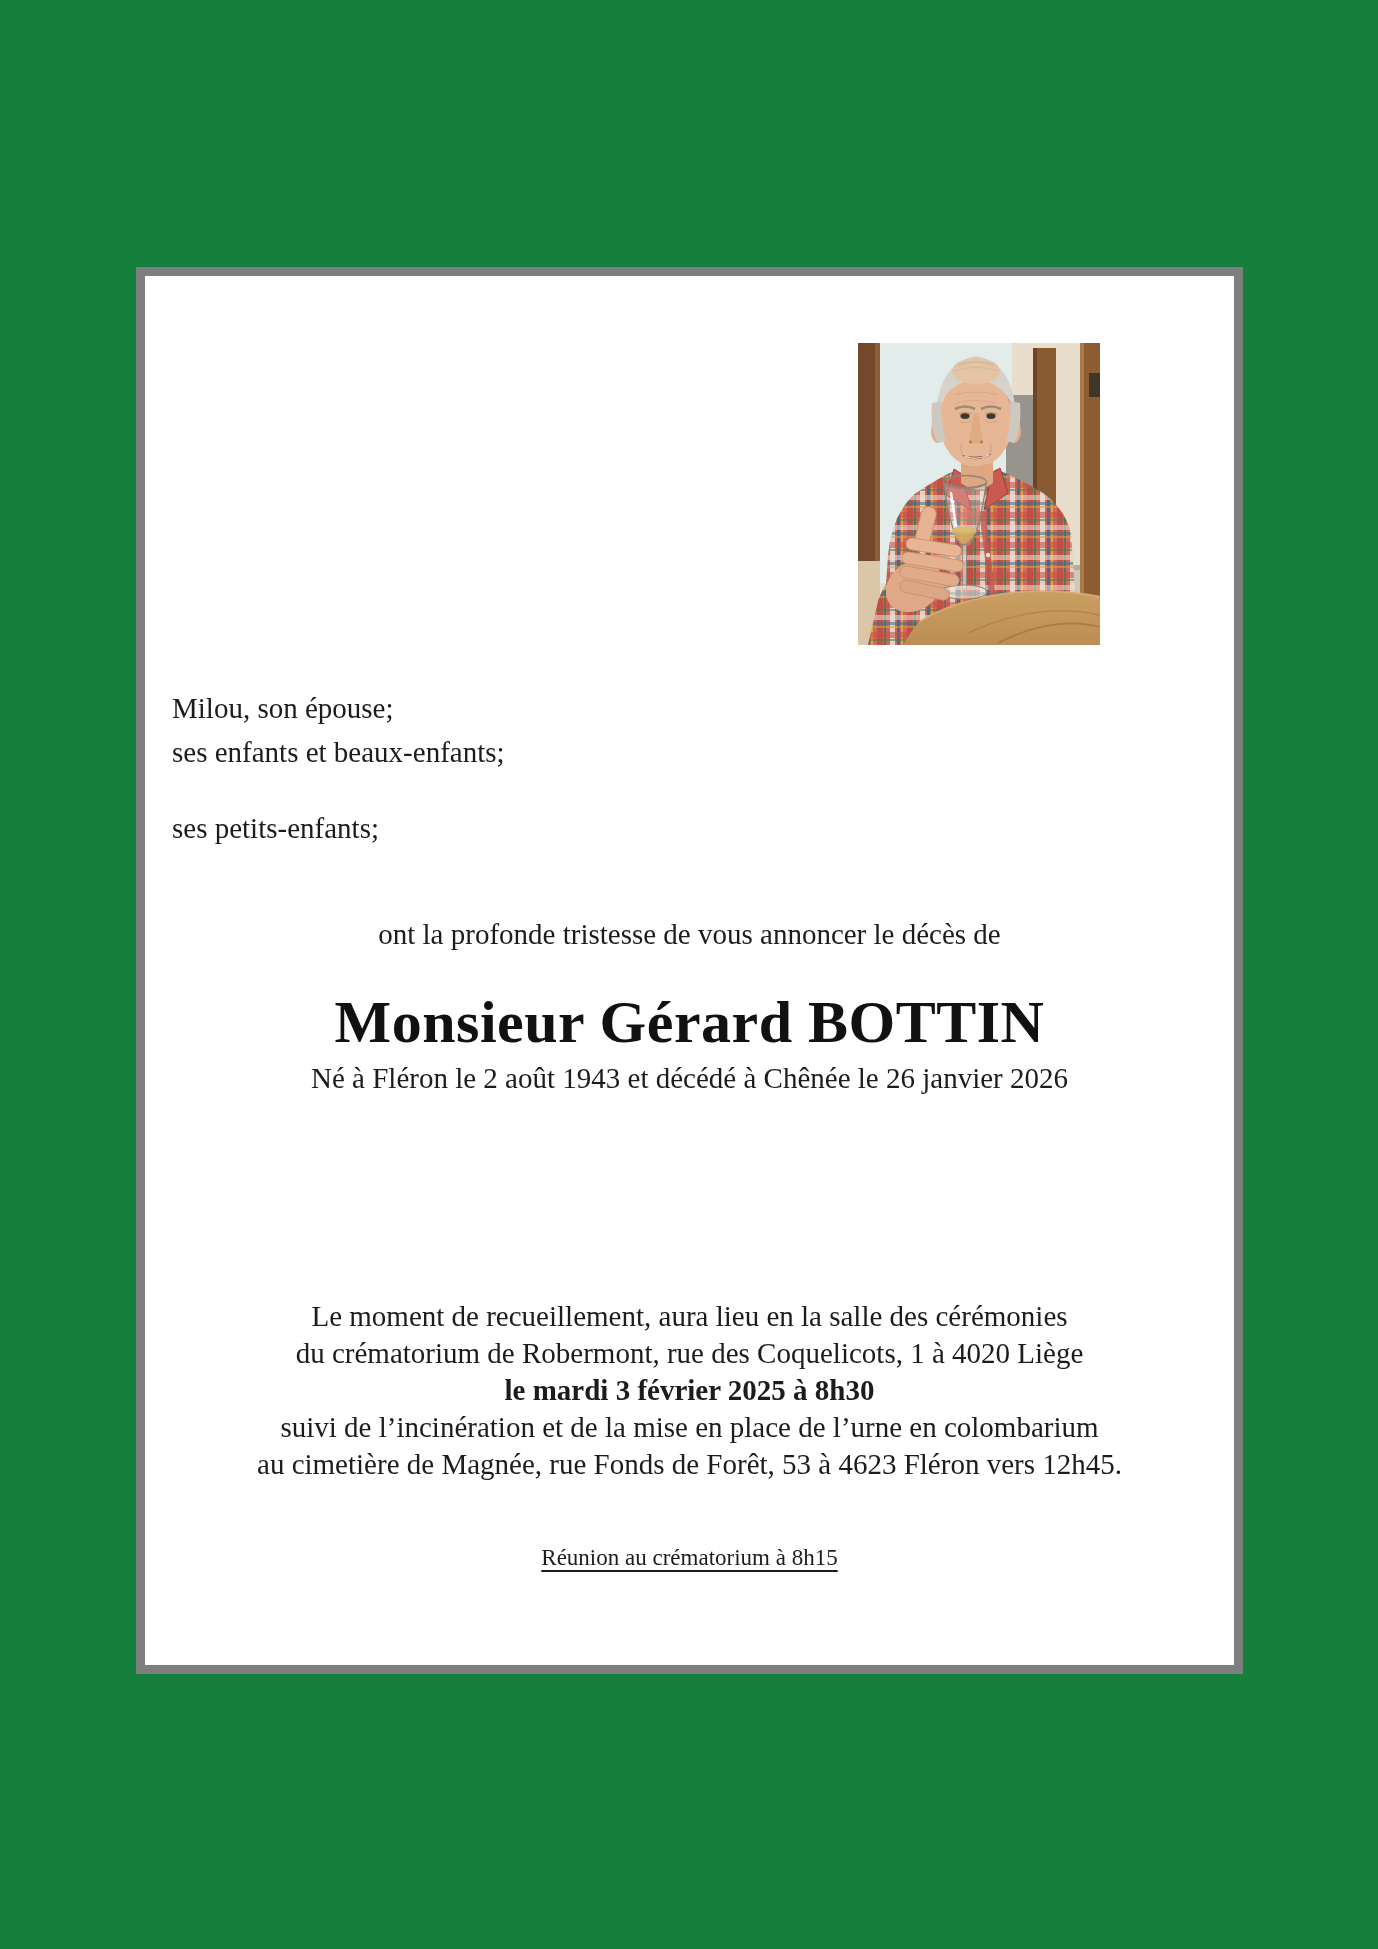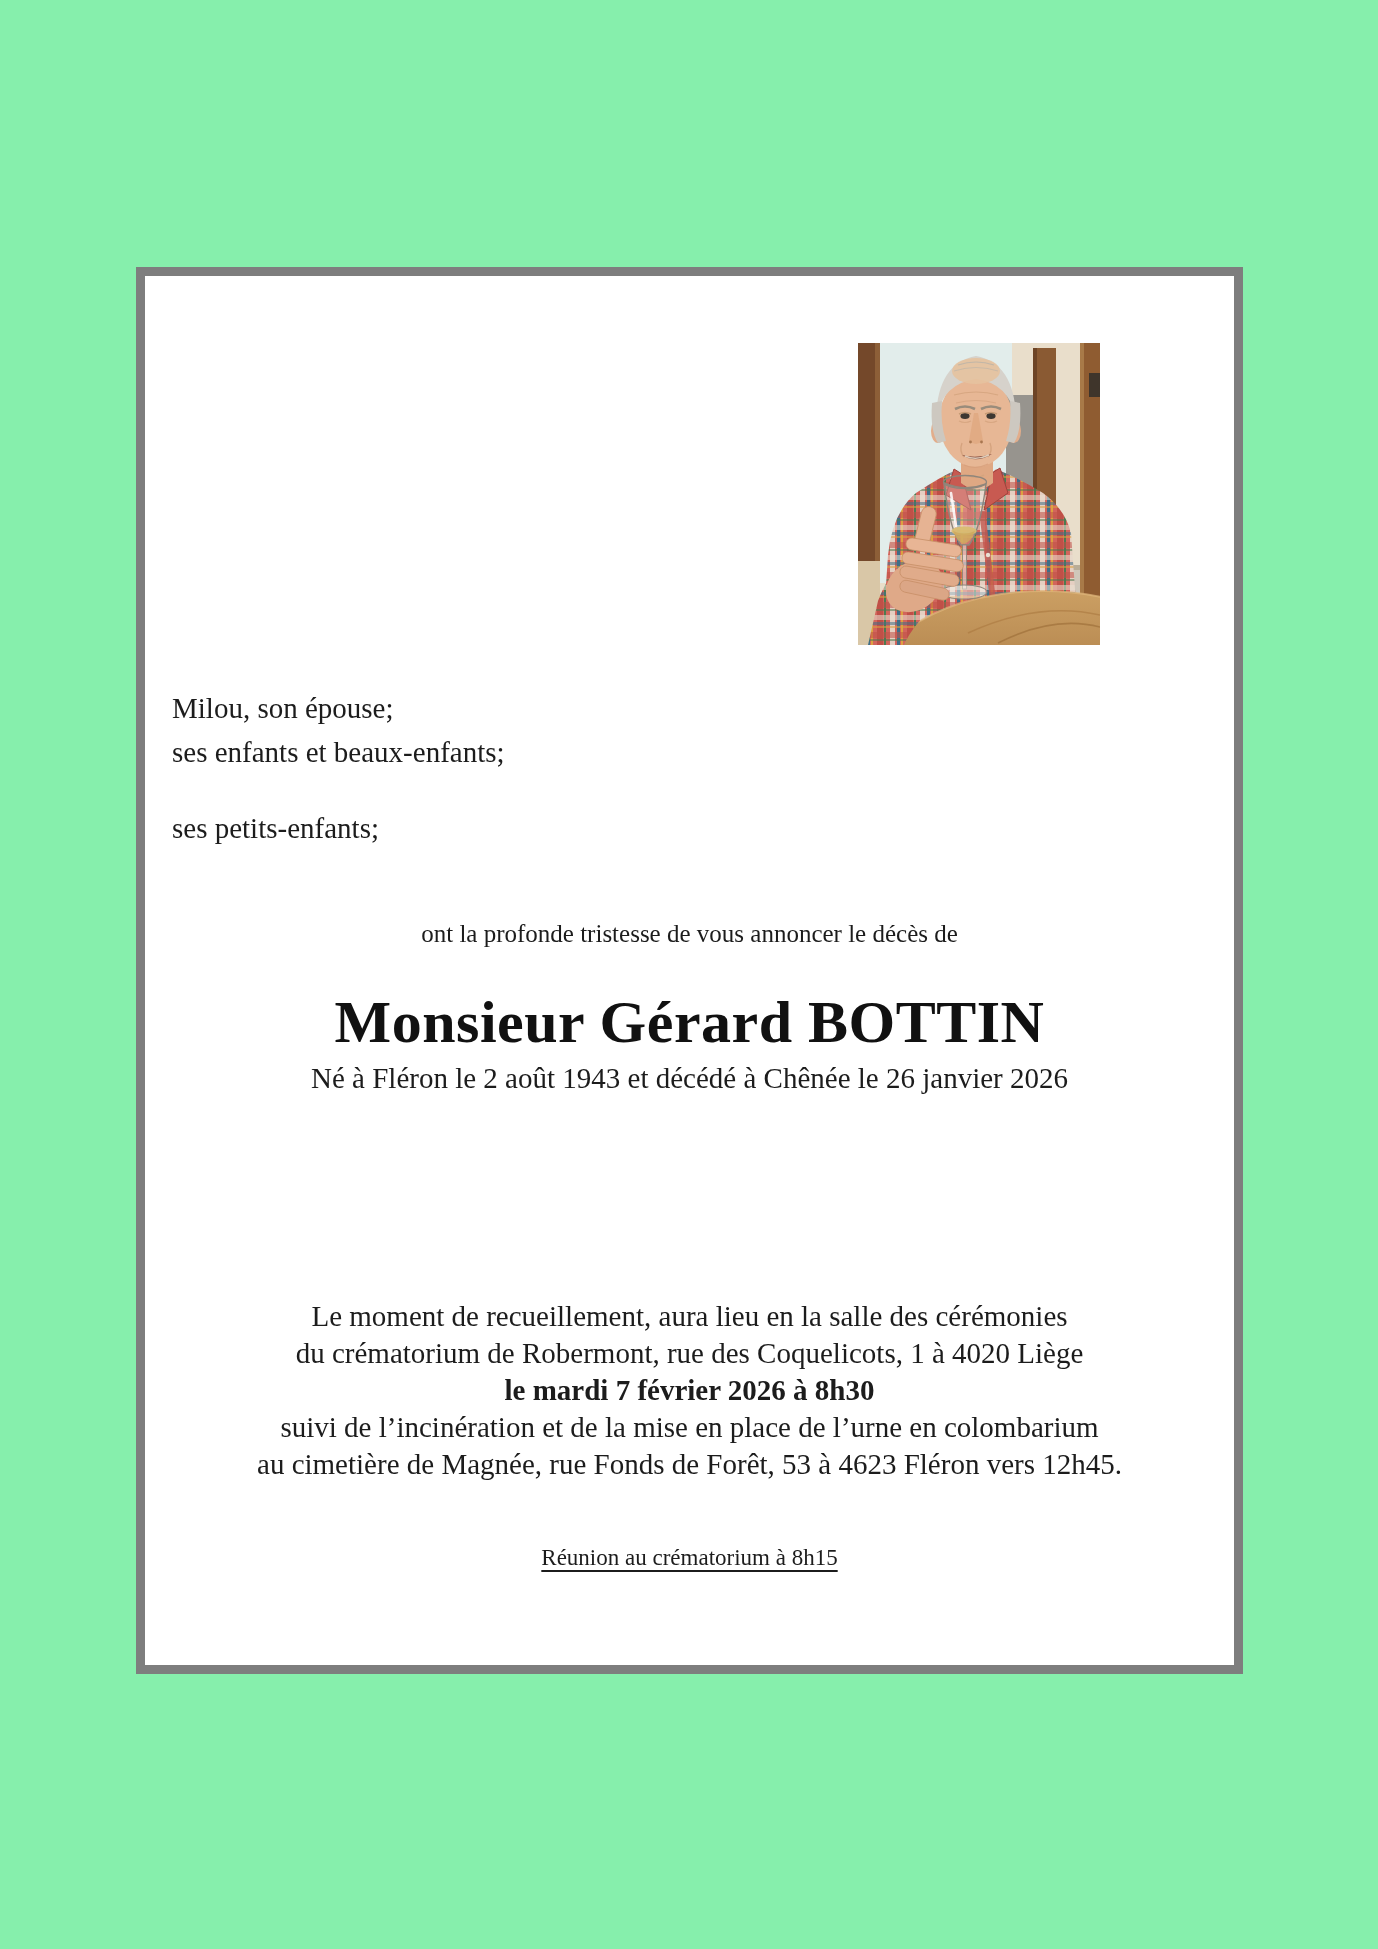--- a/index.html
+++ b/index.html
@@ -1,20 +1,20 @@
 <!DOCTYPE html>
 <html><head>
 <meta charset="utf-8">
 <style>
   html, body { margin: 0; padding: 0; background: #ffffff; }
   .page {
     position: relative;
     width: 1378px;
     height: 1949px;
-    background: #86efac;
+    background: #15803d;
     font-family: "Liberation Serif", "DejaVu Serif", serif;
     color: #1c1c1c;
     overflow: hidden;
   }
   .frame {
     position: absolute;
     left: 136px;
     top: 267px;
     width: 1107px;
     height: 1407px;
@@ -39,21 +39,21 @@
     line-height: 36px;
     white-space: nowrap;
   }
   .centered {
     position: absolute;
     left: 0;
     width: 1089px;
     text-align: center;
     margin: 0;
   }
-  .announcement { top: 640px; font-size: 25px; line-height: 36px; }
+  .announcement { top: 640px; font-size: 29px; line-height: 36px; }
   .deceased-name {
     top: 708px;
     font-size: 60px;
     line-height: 76px;
     font-weight: bold;
     color: #111111;
     letter-spacing: 0.5px;
   }
   .life-dates { top: 784px; font-size: 29px; line-height: 36px; }
   .para { font-size: 29px; line-height: 37px; }
@@ -197,21 +197,21 @@
     <p class="centered announcement">ont la profonde tristesse de vous annoncer le décès de</p>
 
     <h1 class="centered deceased-name">Monsieur Gérard BOTTIN</h1>
 
     <p class="centered life-dates">Né à Fléron le 2 août 1943 et décédé à Chênée le 26 janvier 2026</p>
 
 
     <div class="centered para ceremony-block">
       <p>Le moment de recueillement, aura lieu en la salle des cérémonies</p>
       <p>du crématorium de Robermont, rue des Coquelicots, 1 à 4020 Liège</p>
-      <p class="bold-line">le mardi 7 février 2026 à 8h30</p>
+      <p class="bold-line">le mardi 3 février 2025 à 8h30</p>
       <p>suivi de l’incinération et de la mise en place de l’urne en colombarium</p>
       <p>au cimetière de Magnée, rue Fonds de Forêt, 53 à 4623 Fléron vers 12h45.</p>
     </div>
 
     <p class="centered meeting-line">Réunion au crématorium à 8h15</p>
 
   </div>
 </div>
 
 </body></html>

